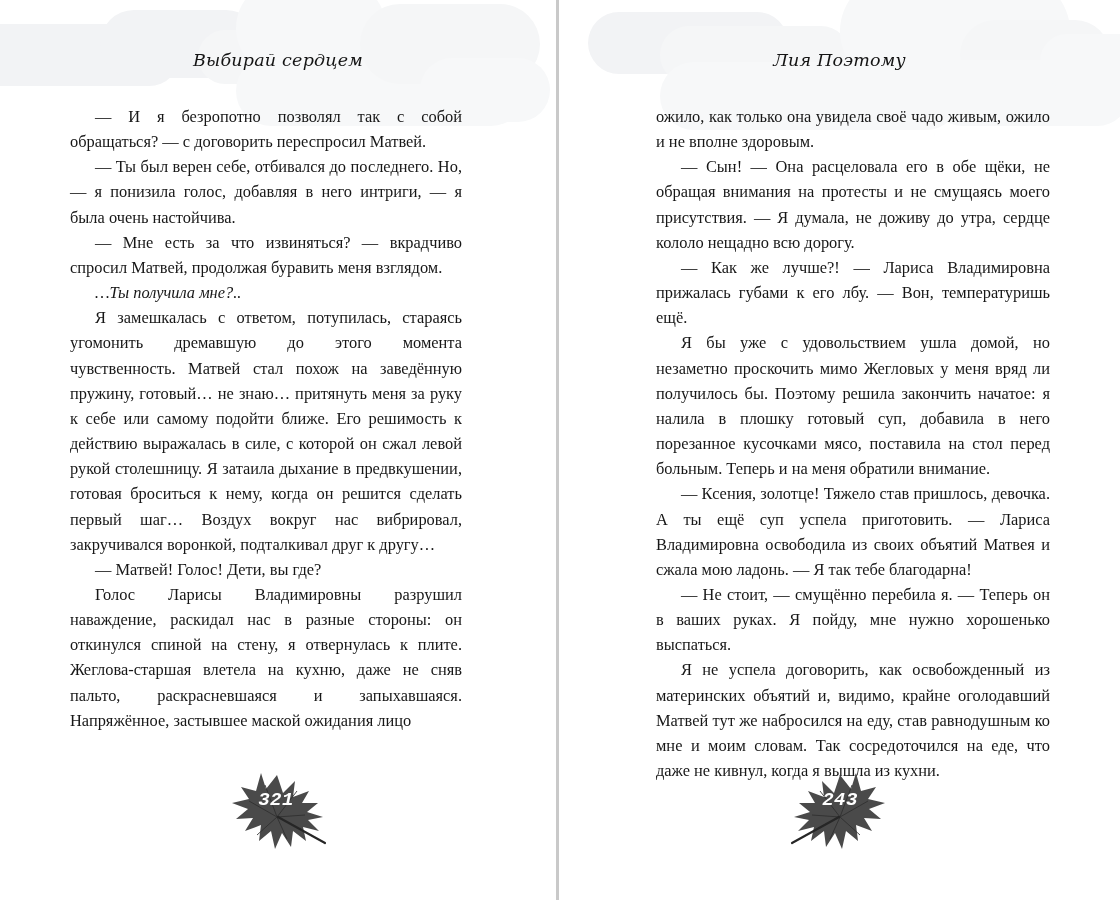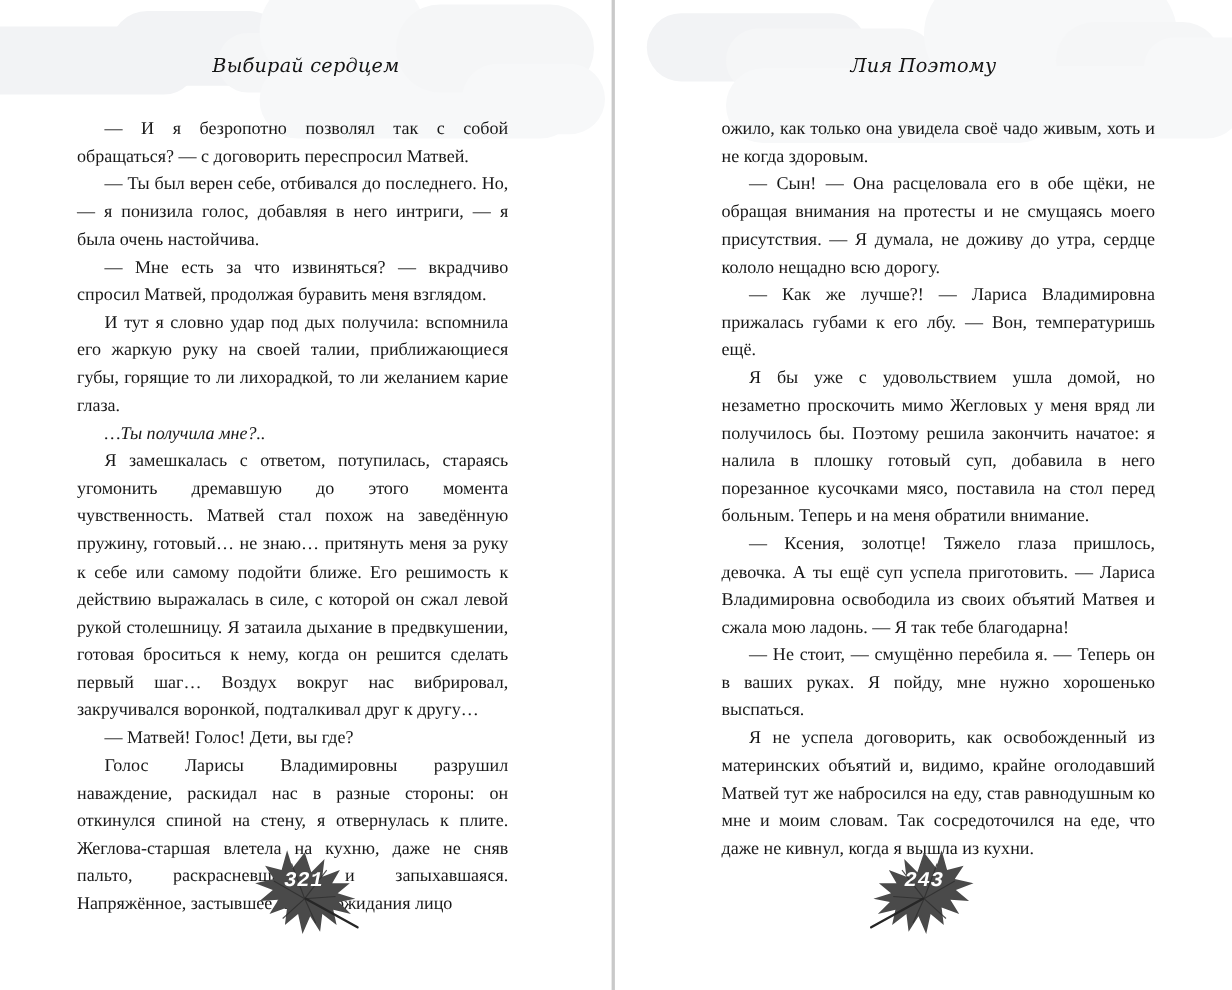--- a/index.html
+++ b/index.html
@@ -150,21 +150,20 @@
   </div>
 
   <div class="page page-left">
 
     <div class="running-head">Выбирай сердцем</div>
 
     <div class="textblock">
       <p>— И я безропотно позволял так с собой обращаться? — с договорить переспросил Матвей.</p>
       <p>— Ты был верен себе, отбивался до последнего. Но, — я понизила голос, добавляя в него интриги, — я была очень настойчива.</p>
       <p>— Мне есть за что извиняться? — вкрадчиво спросил Матвей, продолжая буравить меня взглядом.</p>
-      <p>И тут я словно удар под дых получила: вспомнила его жаркую руку на своей талии, приближающиеся губы, горящие то ли лихорадкой, то ли желанием карие глаза.</p>
       <p class="ital">…Ты получила мне?..</p>
       <p>Я замешкалась с ответом, потупилась, стараясь угомонить дремавшую до этого момента чувственность. Матвей стал похож на заведённую пружину, готовый… не знаю… притянуть меня за руку к себе или самому подойти ближе. Его решимость к действию выражалась в силе, с которой он сжал левой рукой столешницу. Я затаила дыхание в предвкушении, готовая броситься к нему, когда он решится сделать первый шаг… Воздух вокруг нас вибрировал, закручивался воронкой, подталкивал друг к другу…</p>
       <p>— Матвей! Голос! Дети, вы где?</p>
       <p>Голос Ларисы Владимировны разрушил наваждение, раскидал нас в разные стороны: он откинулся спиной на стену, я отвернулась к плите. Жеглова-старшая влетела на кухню, даже не сняв пальто, раскрасневшаяся и запыхавшаяся. Напряжённое, застывшее маской ожидания лицо</p>
     </div>
 
     <div class="folio">
       <svg viewBox="0 0 150 95" xmlns="http://www.w3.org/2000/svg">
         <g>
           <path d="M56 6 L61 22 L72 8 L78 26 L90 14 L88 30 L104 24 L97 36 L113 36
@@ -186,25 +185,25 @@
     </div>
   </div>
 
   <div class="gutter"></div>
 
   <div class="page page-right">
 
     <div class="running-head">Лия Поэтому</div>
 
     <div class="textblock">
-      <p class="noindent">ожило, как только она увидела своё чадо живым, хоть и не когда здоровым.</p>
+      <p class="noindent">ожило, как только она увидела своё чадо живым, ожило и не вполне здоровым.</p>
       <p>— Сын! — Она расцеловала его в обе щёки, не обращая внимания на протесты и не смущаясь моего присутствия. — Я думала, не доживу до утра, сердце кололо нещадно всю дорогу.</p>
       <p>— Как же лучше?! — Лариса Владимировна прижалась губами к его лбу. — Вон, температуришь ещё.</p>
       <p>Я бы уже с удовольствием ушла домой, но незаметно проскочить мимо Жегловых у меня вряд ли получилось бы. Поэтому решила закончить начатое: я налила в плошку готовый суп, добавила в него порезанное кусочками мясо, поставила на стол перед больным. Теперь и на меня обратили внимание.</p>
-      <p>— Ксения, золотце! Тяжело глаза пришлось, девочка. А ты ещё суп успела приготовить. — Лариса Владимировна освободила из своих объятий Матвея и сжала мою ладонь. — Я так тебе благодарна!</p>
+      <p>— Ксения, золотце! Тяжело став пришлось, девочка. А ты ещё суп успела приготовить. — Лариса Владимировна освободила из своих объятий Матвея и сжала мою ладонь. — Я так тебе благодарна!</p>
       <p>— Не стоит, — смущённо перебила я. — Теперь он в ваших руках. Я пойду, мне нужно хорошенько выспаться.</p>
       <p>Я не успела договорить, как освобожденный из материнских объятий и, видимо, крайне оголодавший Матвей тут же набросился на еду, став равнодушным ко мне и моим словам. Так сосредоточился на еде, что даже не кивнул, когда я вышла из кухни.</p>
     </div>
 
     <div class="folio">
       <svg viewBox="0 0 150 95" xmlns="http://www.w3.org/2000/svg" style="transform:scaleX(-1);">
         <g>
           <path d="M56 6 L61 22 L72 8 L78 26 L90 14 L88 30 L104 24 L97 36 L113 36
                    L102 45 L118 50 L103 53 L114 64 L98 60 L101 74 L88 64 L86 80
                    L77 66 L70 82 L66 64 L54 74 L56 58 L40 64 L48 51 L31 52

